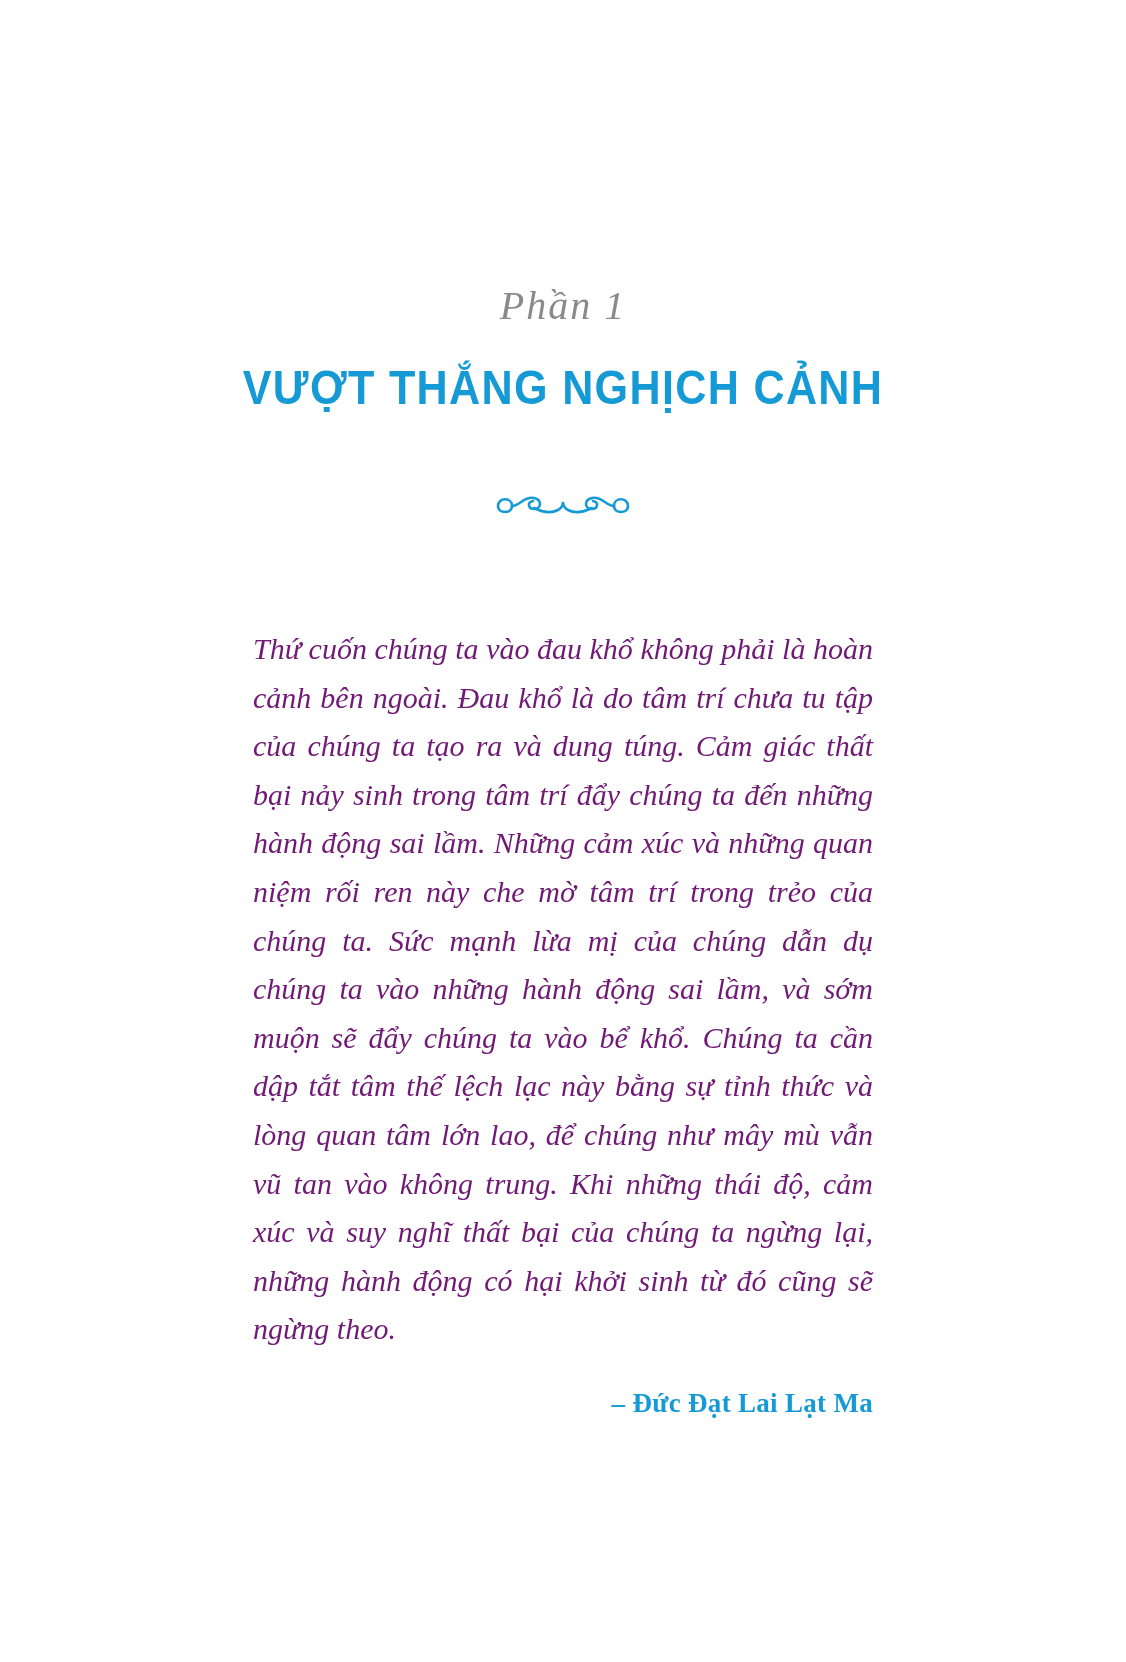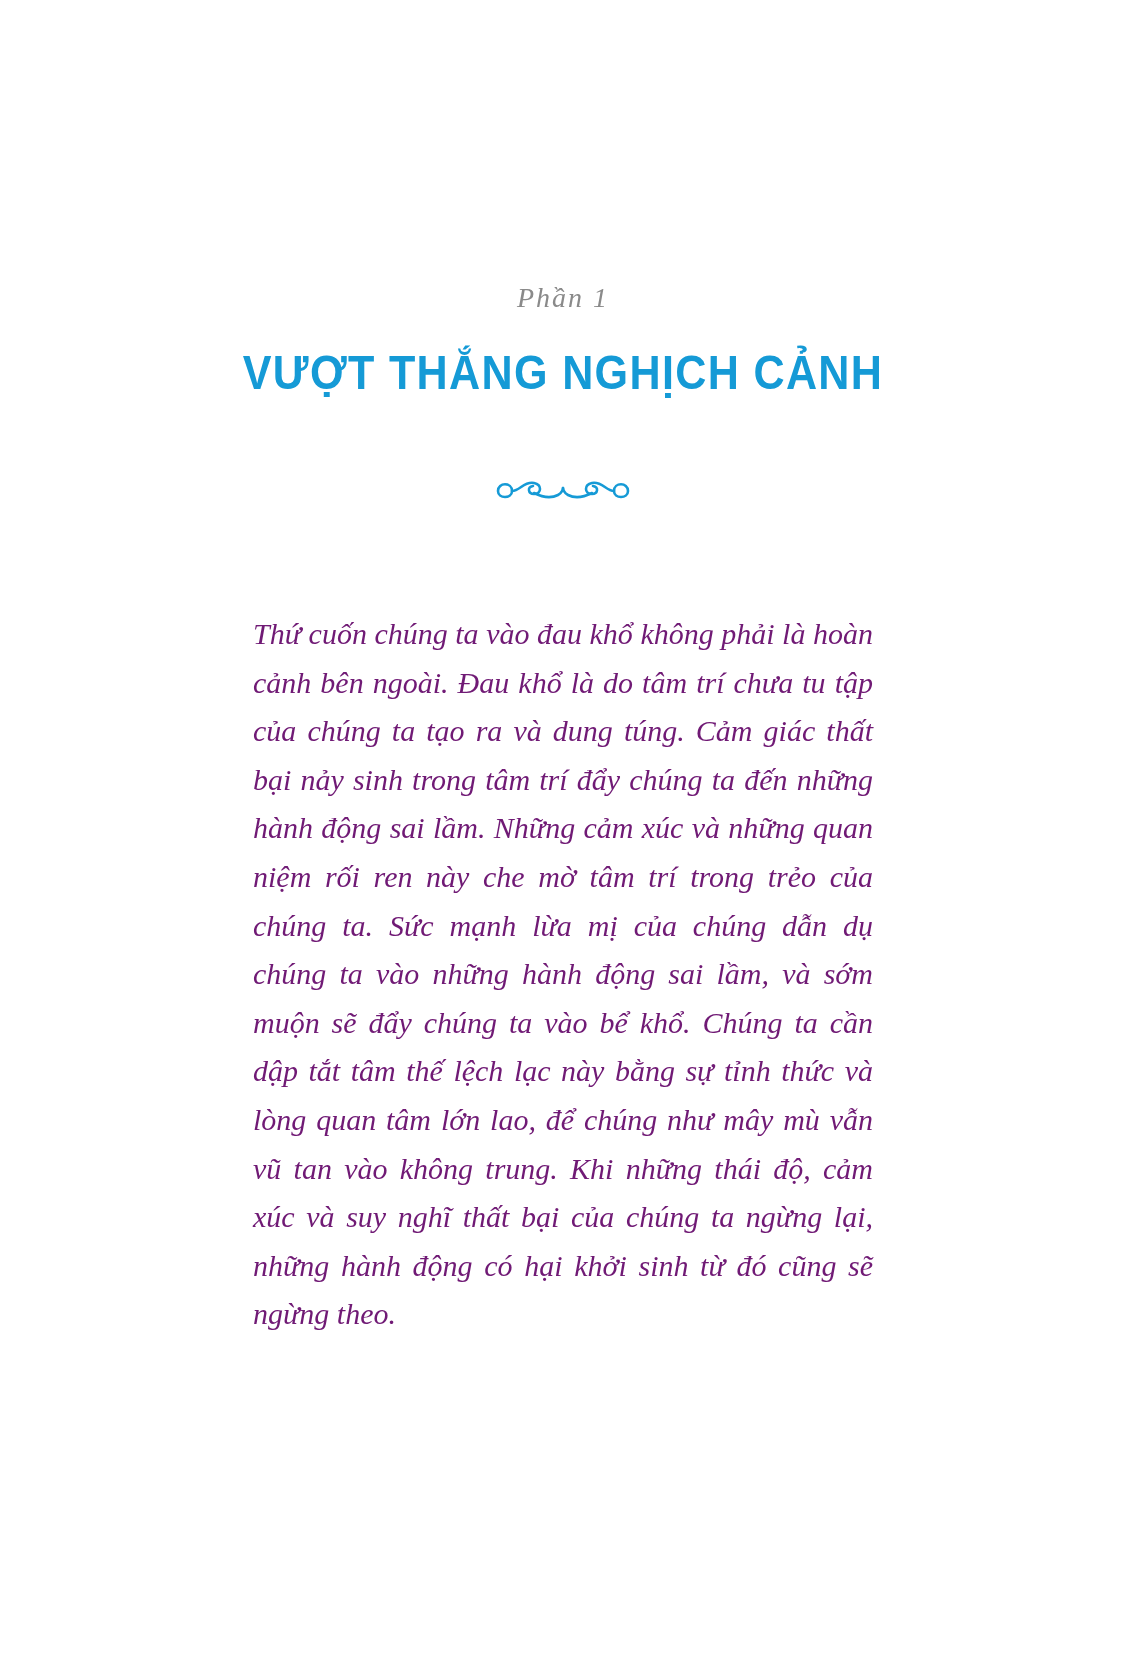--- a/index.html
+++ b/index.html
@@ -19,21 +19,21 @@
   .content {
     position: absolute;
     left: 0;
     right: 0;
     top: 0;
   }
   .part-label {
     text-align: center;
     font-family: "Liberation Serif", serif;
     font-style: italic;
-    font-size: 28px;
+    font-size: 40px;
     letter-spacing: 2px;
     color: #8a8a8a;
     margin-top: 282px;
   }
   .part-title {
     text-align: center;
     font-family: "Liberation Sans", sans-serif;
     font-weight: bold;
     font-size: 49px;
     letter-spacing: 1.5px;
@@ -90,15 +90,16 @@
         <path d="M24 20 C32 20, 36 10, 46 12 C54 13.5, 54 23, 46 23 C40 23, 39 16, 45 15"></path>
         <path d="M46 22 C54 26, 62 28, 70 24 C74 22, 75 18, 75 17"></path>
         <path d="M140 20 C140 11, 126 11, 126 20 C126 28, 140 28, 140 20 Z"></path>
         <path d="M126 20 C118 20, 114 10, 104 12 C96 13.5, 96 23, 104 23 C110 23, 111 16, 105 15"></path>
         <path d="M104 22 C96 26, 88 28, 80 24 C76 22, 75 18, 75 17"></path>
       </svg>
     </div>
 
     <div class="quote">Thứ cuốn chúng ta vào đau khổ không phải là hoàn cảnh bên ngoài. Đau khổ là do tâm trí chưa tu tập của chúng ta tạo ra và dung túng. Cảm giác thất bại nảy sinh trong tâm trí đẩy chúng ta đến những hành động sai lầm. Những cảm xúc và những quan niệm rối ren này che mờ tâm trí trong trẻo của chúng ta. Sức mạnh lừa mị của chúng dẫn dụ chúng ta vào những hành động sai lầm, và sớm muộn sẽ đẩy chúng ta vào bể khổ. Chúng ta cần dập tắt tâm thế lệch lạc này bằng sự tỉnh thức và lòng quan tâm lớn lao, để chúng như mây mù vẫn vũ tan vào không trung. Khi những thái độ, cảm xúc và suy nghĩ thất bại của chúng ta ngừng lại, những hành động có hại khởi sinh từ đó cũng sẽ ngừng theo.</div>
 
+    <div class="attribution">– Đức Đạt Lai Lạt Ma</div>
 
   </div>
 </div>
 
 </body></html>

